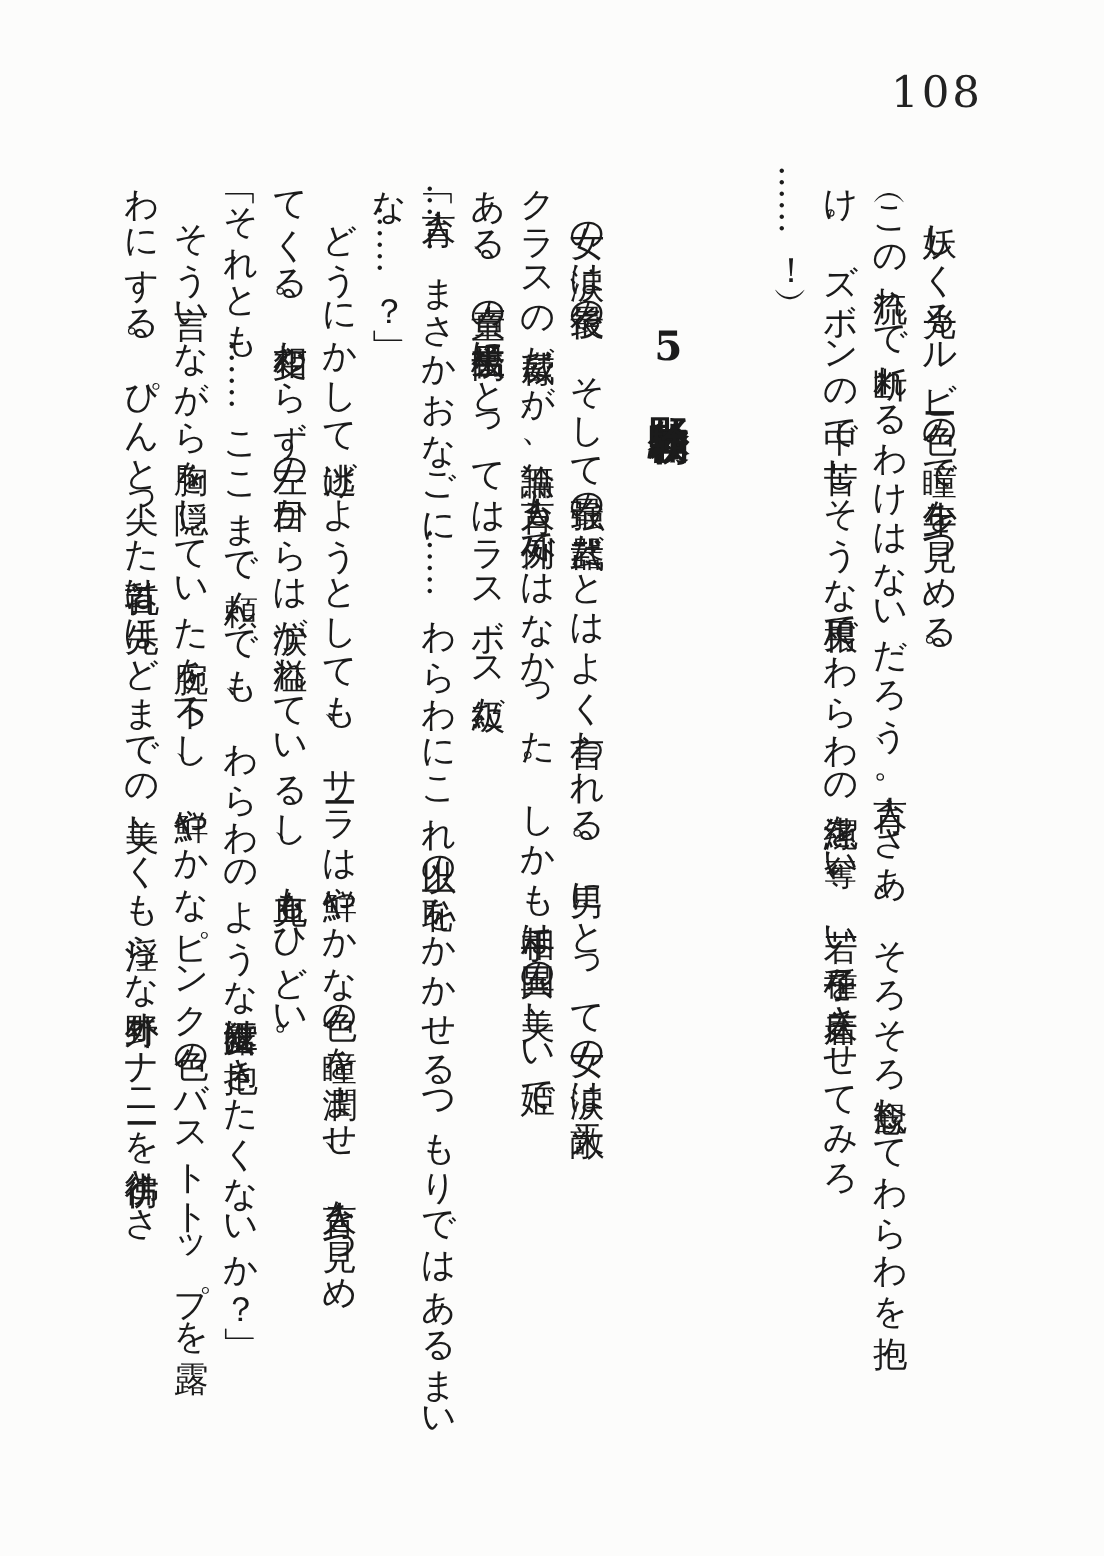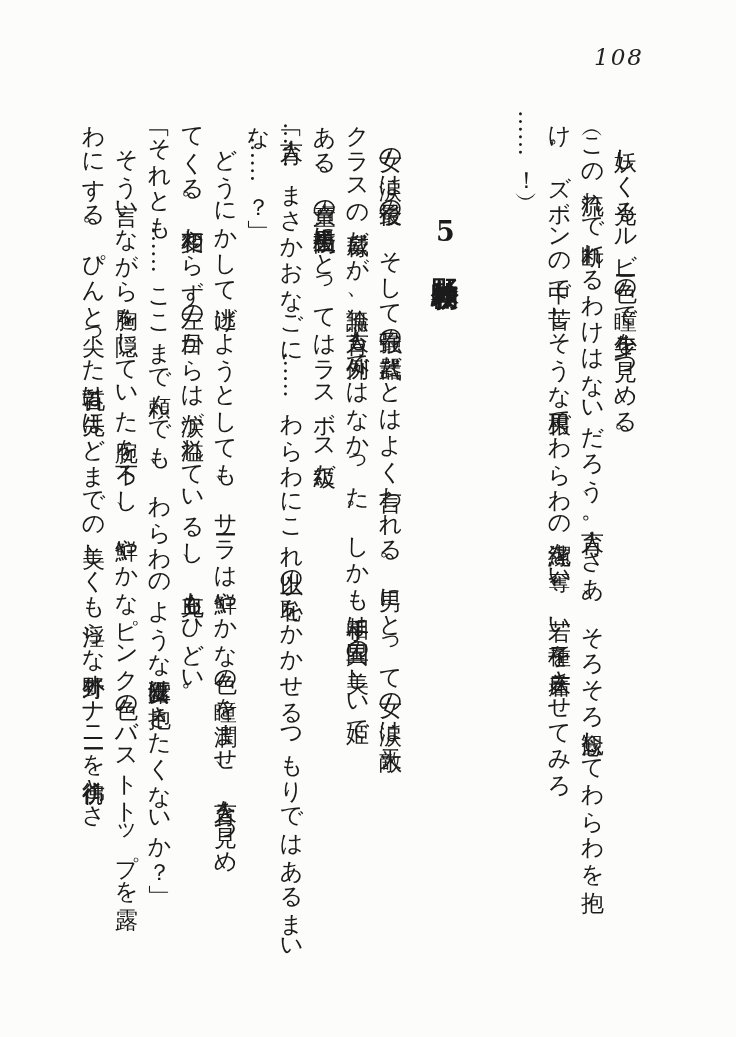--- a/index.html
+++ b/index.html
@@ -13,22 +13,21 @@
     height: 1037px;
     background: #fcfcfb;
     overflow: hidden;
     font-family: "DejaVu Serif", "Liberation Serif", serif;
     color: #1b1b1b;
   }
   .page-number {
     position: absolute;
     top: 44px;
     left: 594px;
-    font-size: 23px;
-    font-style: italic;
+    font-size: 29px;
     letter-spacing: 2px;
     color: #222;
   }
   .text-flow {
     position: absolute;
     top: 110px;
     right: 94px;
     height: 900px;
     writing-mode: vertical-rl;
     -webkit-writing-mode: vertical-rl;

